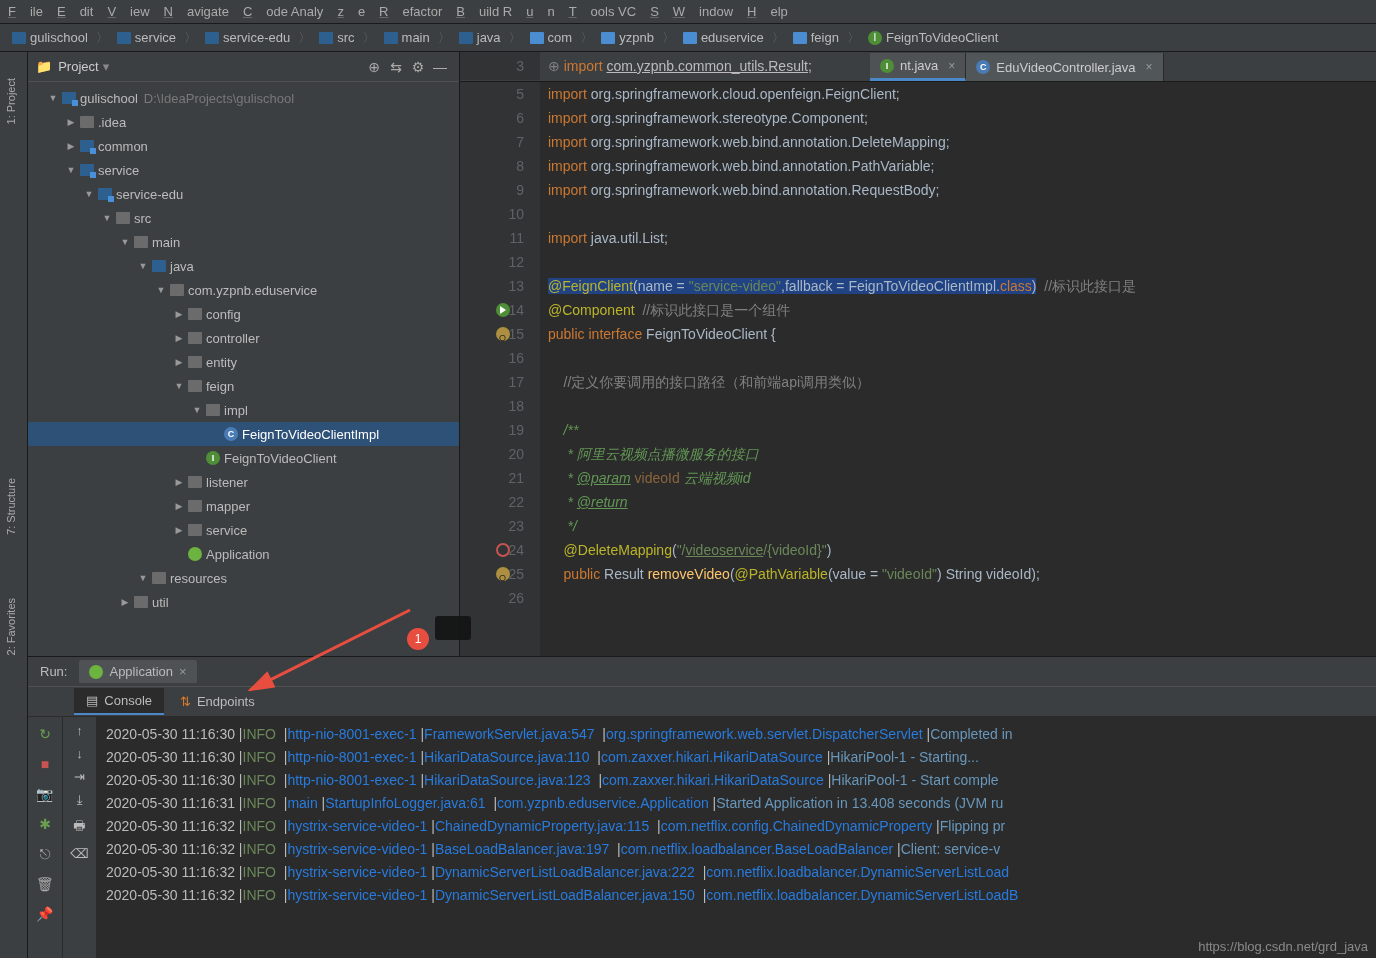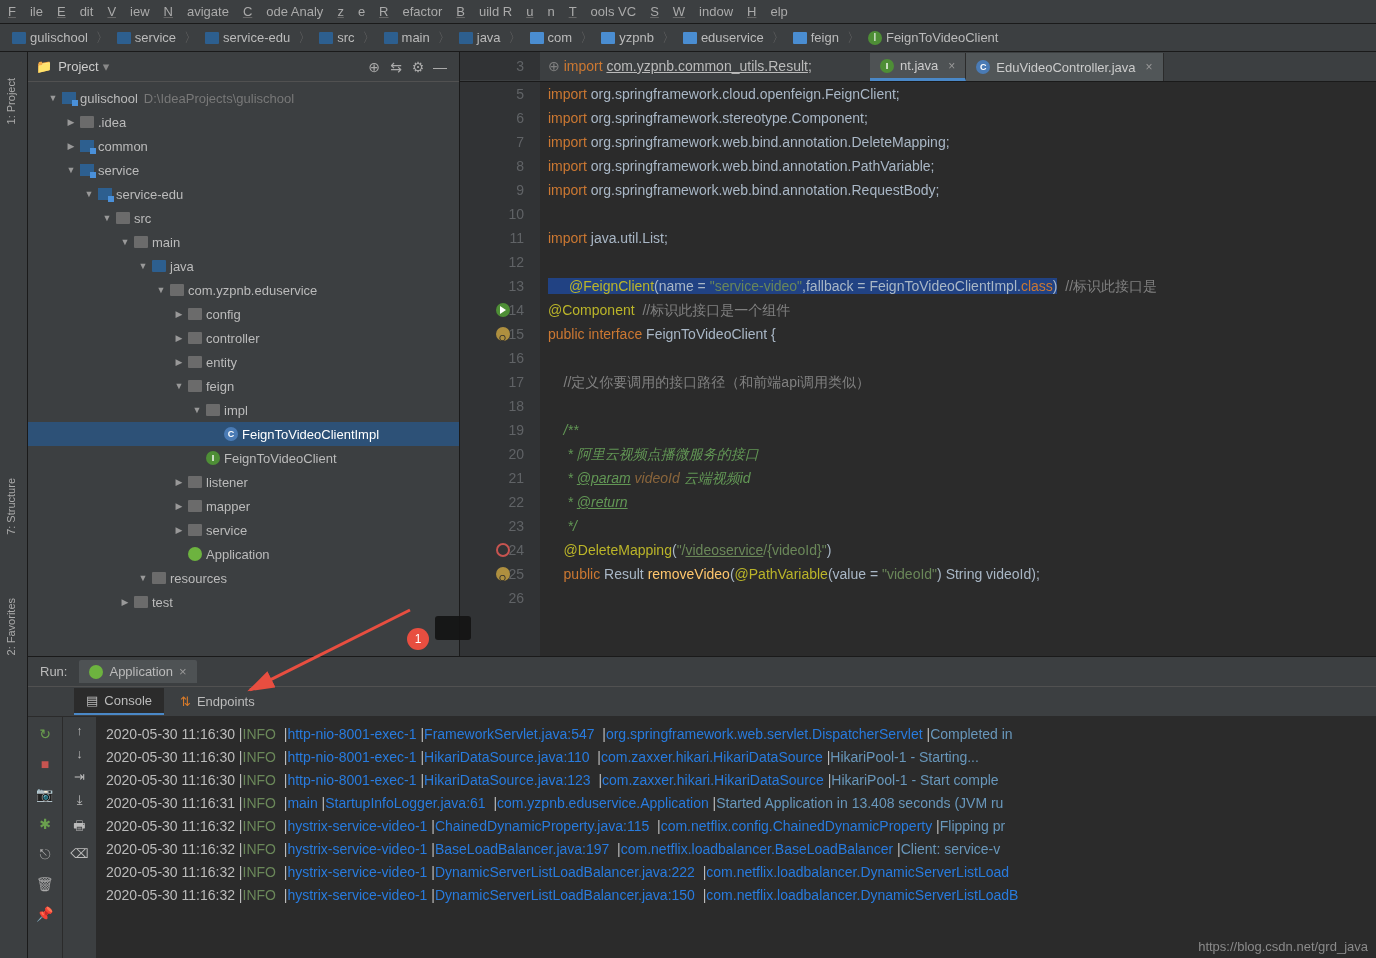--- a/index.html
+++ b/index.html
@@ -63,22 +63,22 @@
 .gi-o::before { content:"O"; color:#2b2b2b; font-size:9px; position:absolute; left:3px; top:-1px; }
 .gi-impl { width:10px; height:10px; border:2px solid #c75450; border-radius:50%; left:36px; }
 .code { flex:1; padding:0 0 0 8px; white-space:pre; color:#a9b7c6; overflow:hidden; }
 .code .ln { height:24px; }
 .kw { color:#cc7832; }
 .str { color:#6a8759; }
 .cmt { color:#808080; }
 .ann { color:#bbb529; }
 .doc { color:#629755; font-style:italic; }
 .doctag { color:#629755; font-style:italic; text-decoration:underline; }
-.param { color:#8a653b; font-style:italic; }
-.hl { background:#214283;padding-left:21px; }
+.param { color:#8a653b; }
+.hl { background:#214283; }
 .sel { background:#2d5177; }
 .fn { color:#ffc66d; }
 
 
 .anno-arrow { position:absolute; left:230px; top:590px; width:220px; height:120px; pointer-events:none; z-index:5; }
 .anno-badge { position:absolute; left:407px; top:628px; width:22px; height:22px; border-radius:50%; background:#e84e40; color:#fff; font-size:12px; display:flex; align-items:center; justify-content:center; z-index:6; }
 .anno-box { position:absolute; left:435px; top:616px; background:rgba(20,20,20,.92); color:#fff; font-size:17px; padding:12px 18px; line-height:28px; border-radius:3px; z-index:6; }
 
 
 .run { position:absolute; left:28px; right:0; bottom:0; height:302px; background:#1d4ed8; border-top:1px solid #1a1a1a; display:flex; flex-direction:column; }
@@ -329,21 +329,21 @@
         <span class="icn">
           <span class="ic-dir"></span>
         </span>
         <span class="lbl">resources</span>
       </div>
       <div class="row" style="padding-left: 90px;">
         <span class="arrow">▶</span>
         <span class="icn">
           <span class="ic-dir"></span>
         </span>
-        <span class="lbl">test</span>
+        <span class="lbl">util</span>
       </div>
     </div>
 </div>
 
 <div class="editor">
   <div class="etabs" id="etabs">
     <div style="width:30px"></div>
   <div class="tab active" style="margin-left: 380px;">
         <span class="ic-cls">I</span>
         <span>nt.java</span>

